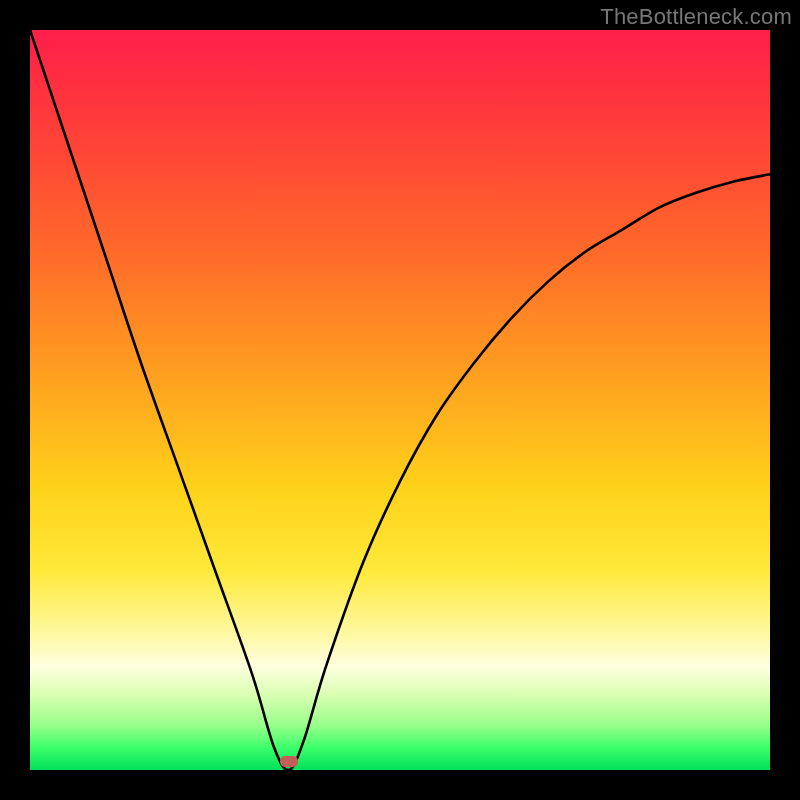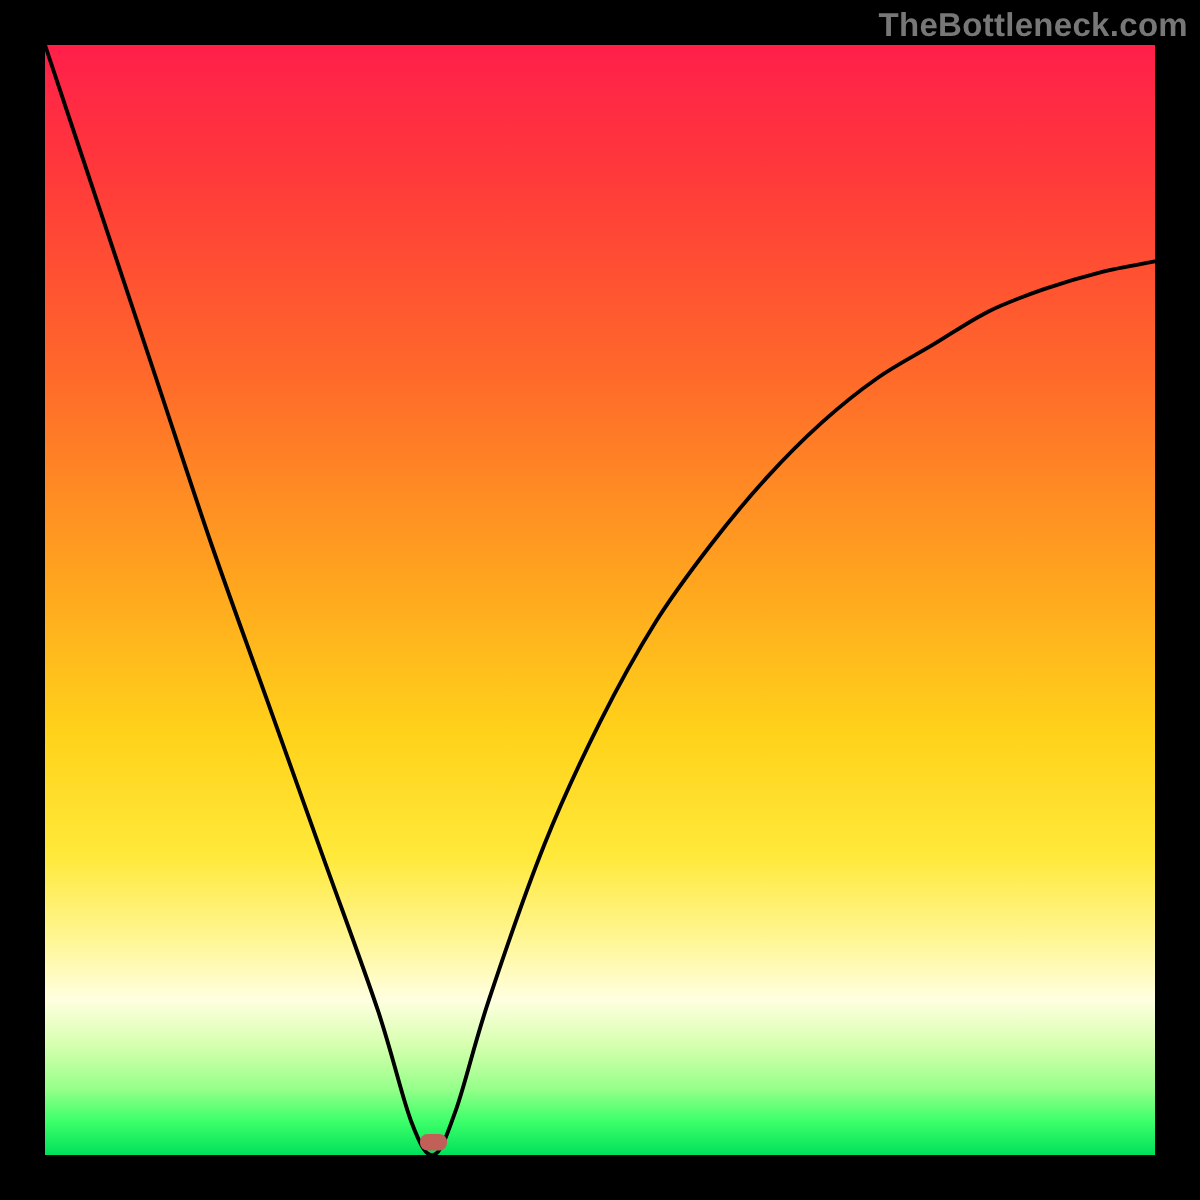--- a/index.html
+++ b/index.html
@@ -39,21 +39,21 @@
       #3cff6a 97%,
       #00e05a 100%
     );
   }
   .watermark {
     position: absolute;
     top: 4px;
     right: 8px;
     color: #777;
     font-size: 22px;
-    font-weight: 700;
+    font-weight: 400;
     letter-spacing: 0.2px;
   }
   svg.curve {
     position: absolute;
     left: 0;
     top: 0;
     width: 740px;
     height: 740px;
     overflow: visible;
   }

